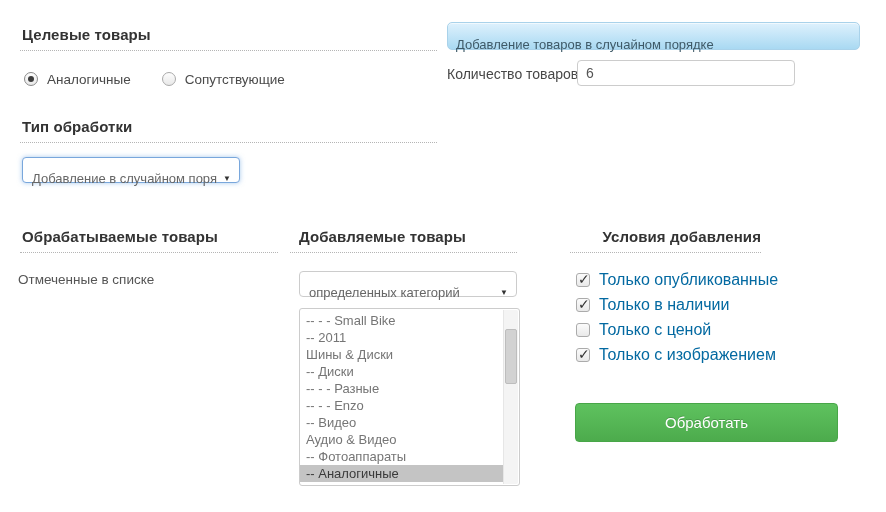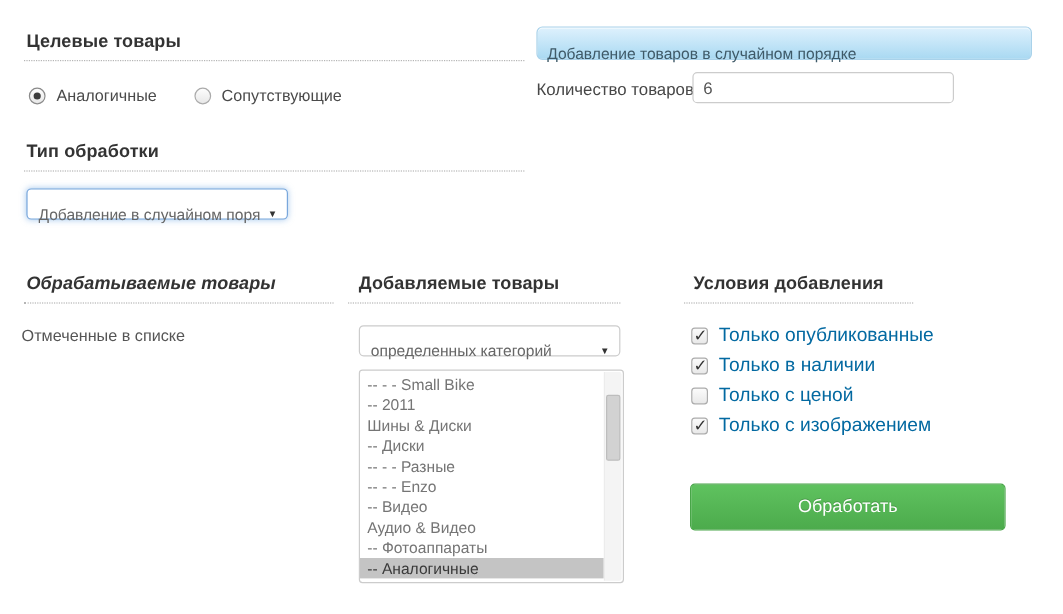--- a/index.html
+++ b/index.html
@@ -19,21 +19,21 @@
   }
   .sect-head h2 {
     font-size: 15px;
     font-weight: bold;
     color: #333333;
     letter-spacing: 0.1px;
   }
 
   
   .radio-row { display: flex; align-items: center; gap: 8px; }
-  .radio-opt { display: flex; align-items: center; cursor: pointer; }
+  .radio-opt { display: flex; cursor: pointer; }
   .radio-circle {
     width: 14px; height: 14px;
     border: 1px solid #aaaaaa;
     border-radius: 50%;
     background: linear-gradient(#fdfdfd, #e8e8e8);
     position: relative;
     flex: 0 0 auto;
   }
   .radio-circle[data-checked="true"] { border-color: #8a8a8a; }
   .radio-circle[data-checked="true"]::after {
@@ -179,21 +179,21 @@
 </div>
 
 <div class="abs alert-info" style="left:447px; top:22px;">
   <span>Добавление товаров в случайном порядке</span>
 </div>
 
 <label class="abs field-label" style="left:447px; top:66px;">Количество товаров:</label>
 <input class="abs text-input" style="left: 577px; top: 60px;" type="text" value="6">
 
 <div class="abs sect-head" style="left:20px; top:228px; width:258px;">
-  <h2 style="padding-left:2px;font-style:italic;">Обрабатываемые товары</h2>
+  <h2 style="padding-left:2px;">Обрабатываемые товары</h2>
 </div>
 <div class="abs note-text" style="left:18px; top:272px;">Отмеченные в списке</div>
 
 <div class="abs sect-head" style="left:290px; top:228px; width:227px;">
   <h2 style="padding-left:9px;">Добавляемые товары</h2>
 </div>
 
 <div class="abs sel" style="left:299px; top:271px;">
   <span class="sel-value">определенных категорий</span>
   <span class="sel-arrow">▼</span>
@@ -208,21 +208,21 @@
   <div class="list-item" data-selected="false">-- - - Enzo</div>
   <div class="list-item" data-selected="false">-- Видео</div>
   <div class="list-item" data-selected="false">Аудио &amp; Видео</div>
   <div class="list-item" data-selected="false">-- Фотоаппараты</div>
   <div class="list-item" data-selected="true">-- Аналогичные</div>
   <div class="scroll-track">
     <div class="scroll-thumb"></div>
   </div>
 </div>
 
-<div class="abs sect-head" style="left:570px; top:228px; width:191px;">
+<div class="abs sect-head" style="left:570px; top:228px; width:191px;text-align:right;">
   <h2 style="padding-left:8px;">Условия добавления</h2>
 </div>
 
 <div class="abs cb-row" style="left:576px; top:272px;">
   <span class="cb-box" data-checked="true">
       <span class="cb-check">✓</span>
     </span>
   <span class="cb-label">Только опубликованные</span>
 </div>
 <div class="abs cb-row" style="left:576px; top:297px;">

